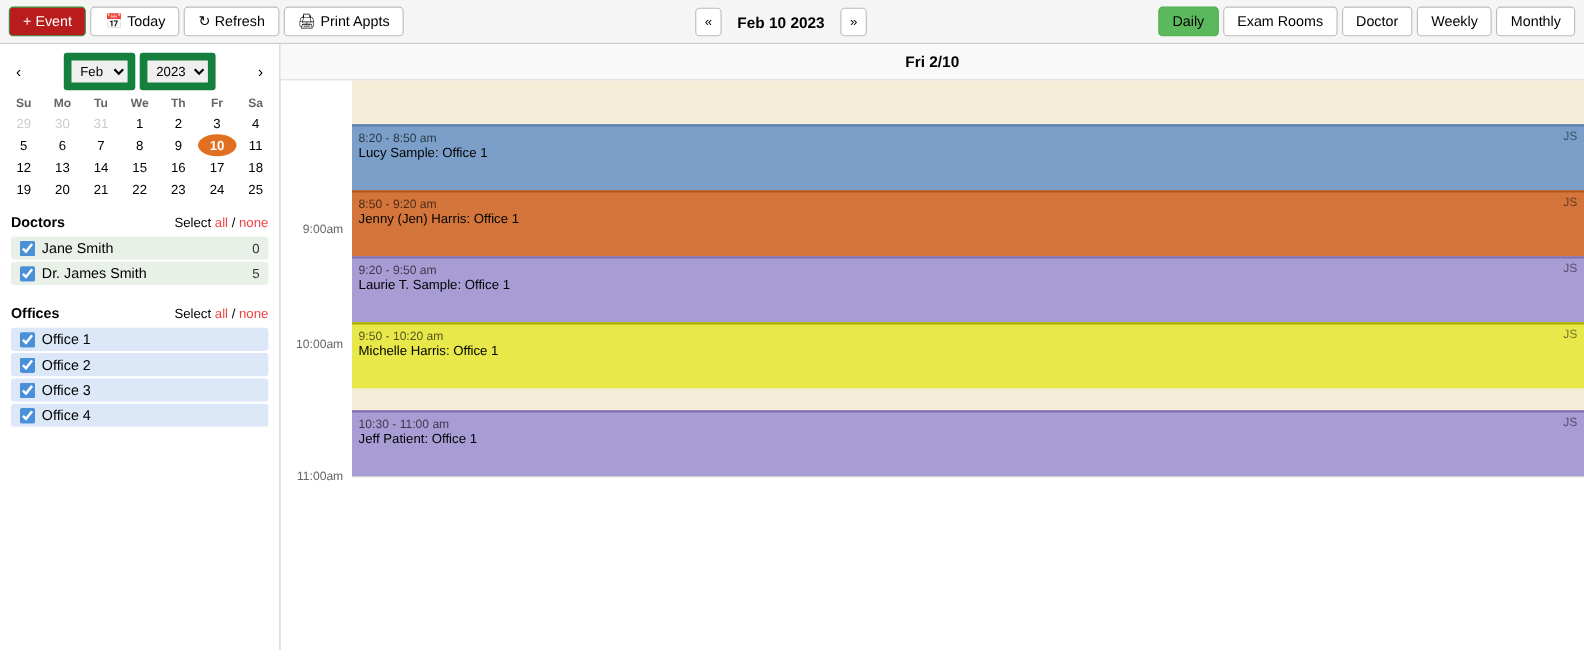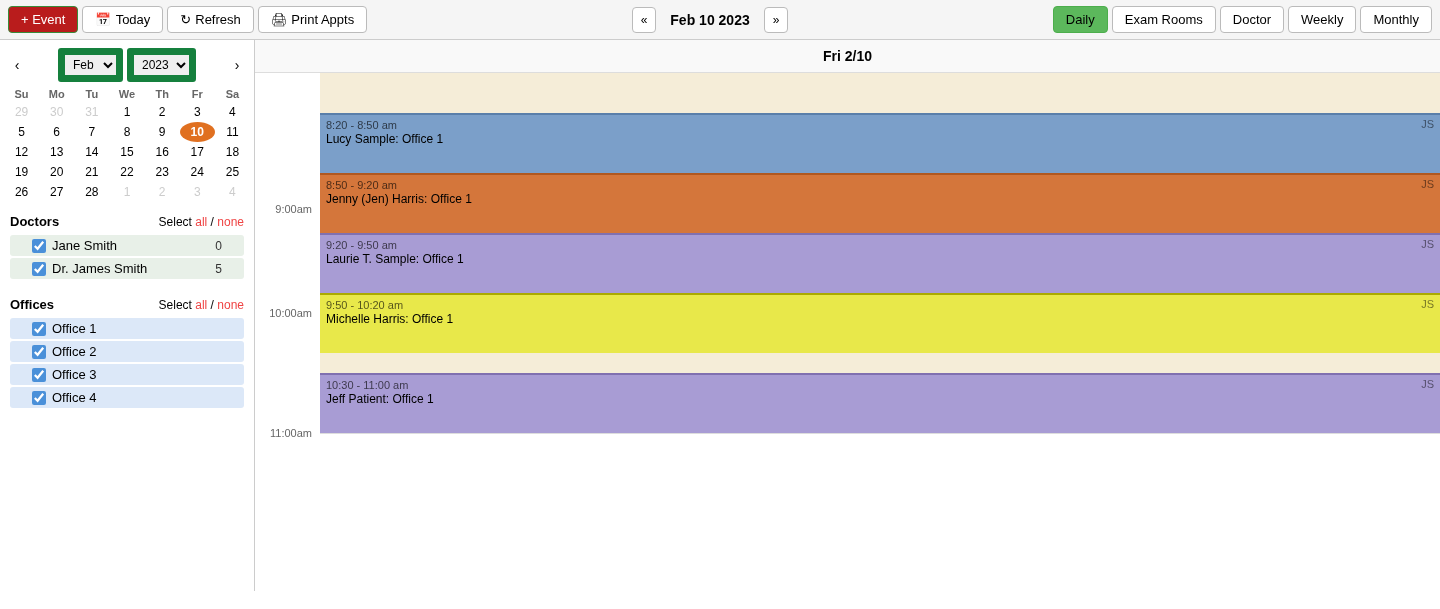--- a/index.html
+++ b/index.html
@@ -50,21 +50,21 @@
     .cal-grid td.today { background: #e07020; color: #fff; border-radius: 50%; font-weight: bold; }
     .cal-grid td.other-month { color: #ccc; }
 
     
     .section { padding: 8px 10px; }
     .section-header { display: flex; align-items: center; justify-content: space-between; margin-bottom: 6px; }
     .section-title { font-weight: bold; font-size: 13px; }
     .select-links { font-size: 12px; }
     .select-links a { color: #ef4444; text-decoration: none; cursor: pointer; }
     .doctor-item, .office-item {
-      display: flex; align-items: center; gap: 6px; padding: 3px 22px; border-radius: 3px; margin-bottom: 2px; justify-content: space-between;
+      display: flex; align-items: center; gap: 6px; padding: 3px 8px; border-radius: 3px; margin-bottom: 2px; justify-content: space-between;
     }
     .doctor-item { background: #e8f0e8; }
     .office-item { background: #dce8f8; }
     .item-name { flex: 1; font-size: 13px; }
     .item-count { font-size: 12px; color: #333; }
     .checkbox { width: 14px; height: 14px; accent-color: #4a90d9; cursor: pointer; }
     .cal-day-header {
       text-align: center; padding: 8px; font-size: 14px; font-weight: bold;
       background: #f9f9f9; border-bottom: 1px solid #ddd; position: sticky; top: 0; z-index: 10;
     }
@@ -208,29 +208,20 @@
               </tr>
               <tr>
                 <td>19</td>
                 <td>20</td>
                 <td>21</td>
                 <td>22</td>
                 <td>23</td>
                 <td>24</td>
                 <td>25</td>
               </tr>
-              <tr>
-                <td>26</td>
-                <td>27</td>
-                <td>28</td>
-                <td class="other-month">1</td>
-                <td class="other-month">2</td>
-                <td class="other-month">3</td>
-                <td class="other-month">4</td>
-              </tr>
             </tbody>
         </table>
       </div>
 
       <div class="section">
         <div class="section-header">
           <span class="section-title">Doctors</span>
           <span class="select-links">
             Select <a>all</a>
             /

